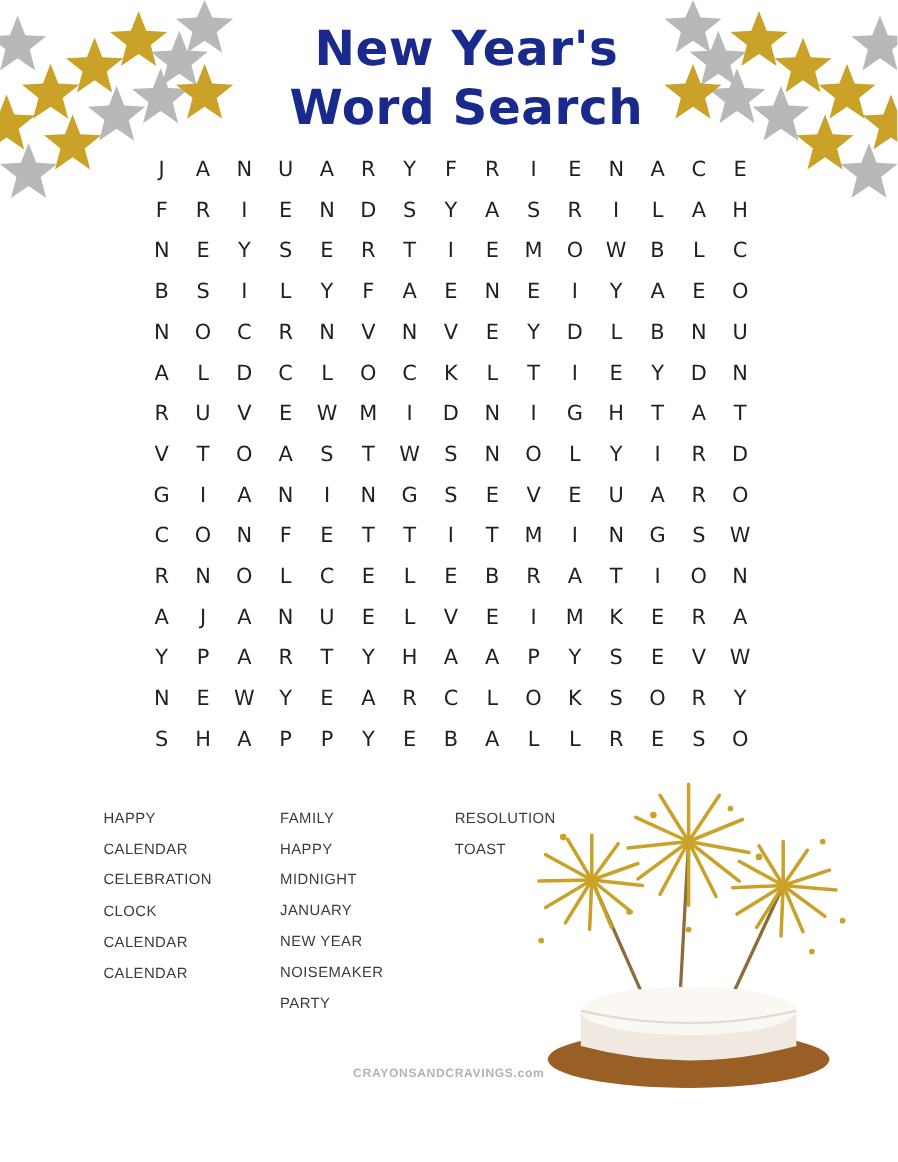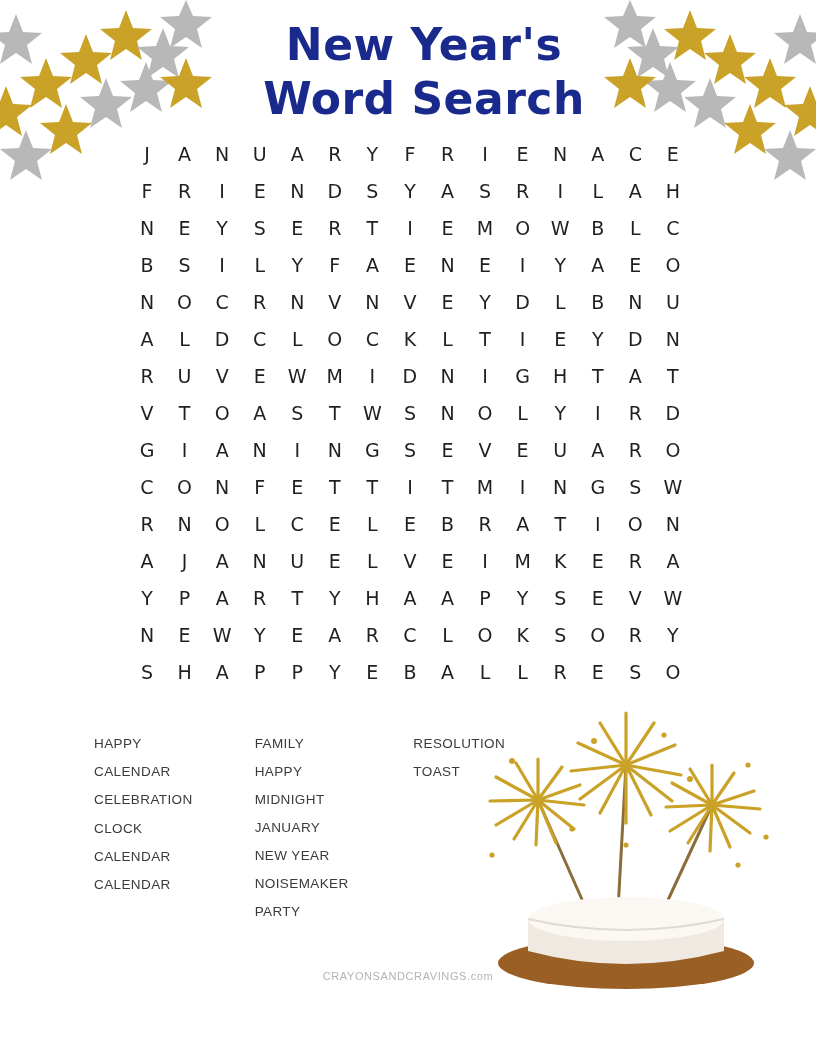--- a/index.html
+++ b/index.html
@@ -93,20 +93,21 @@
   .footer {
     position: absolute;
     top: 970px;
     left: 0;
     width: 816px;
     text-align: center;
     font-size: 11px;
     letter-spacing: 0.6px;
     color: #b3b3b3;
     z-index: 3;
+    font-weight: bold;
   }
 
   
   .cake {
     position: absolute;
     right: 40px;
     top: 705px;
     width: 300px;
     height: 290px;
     z-index: 2;

